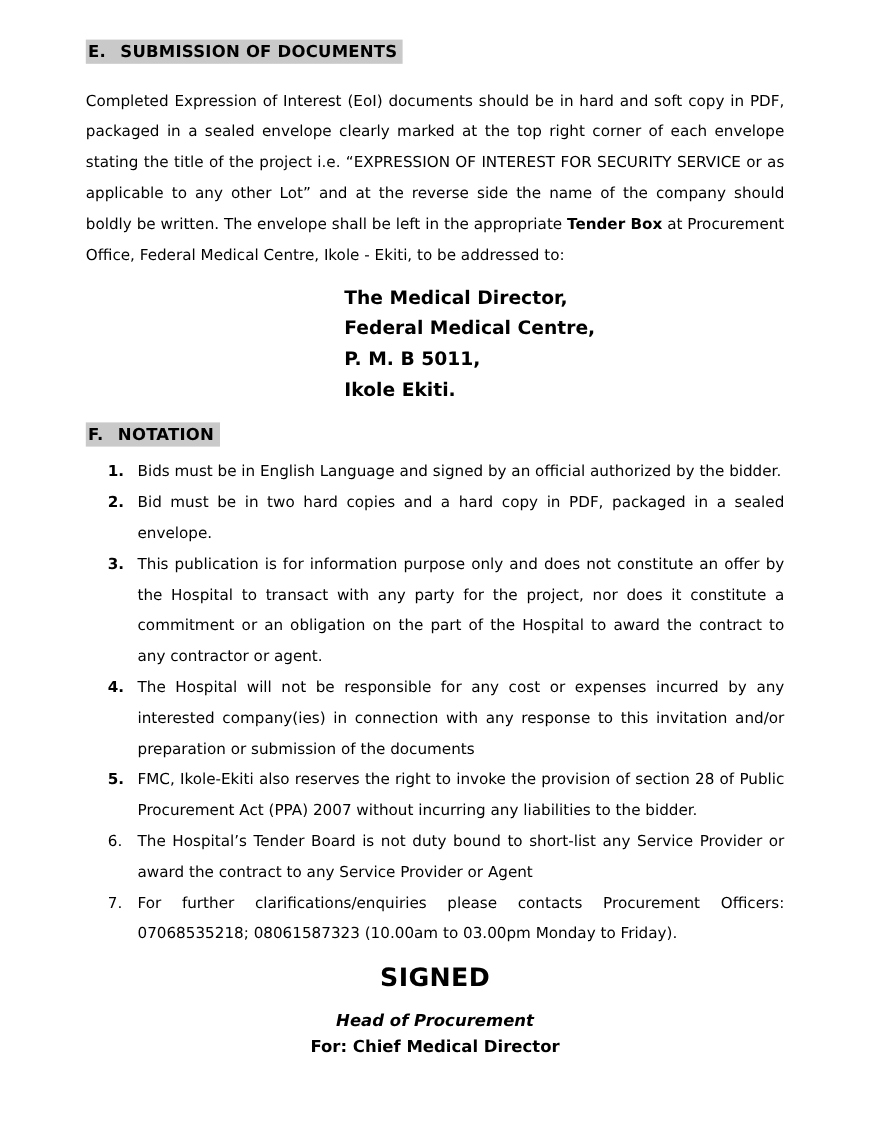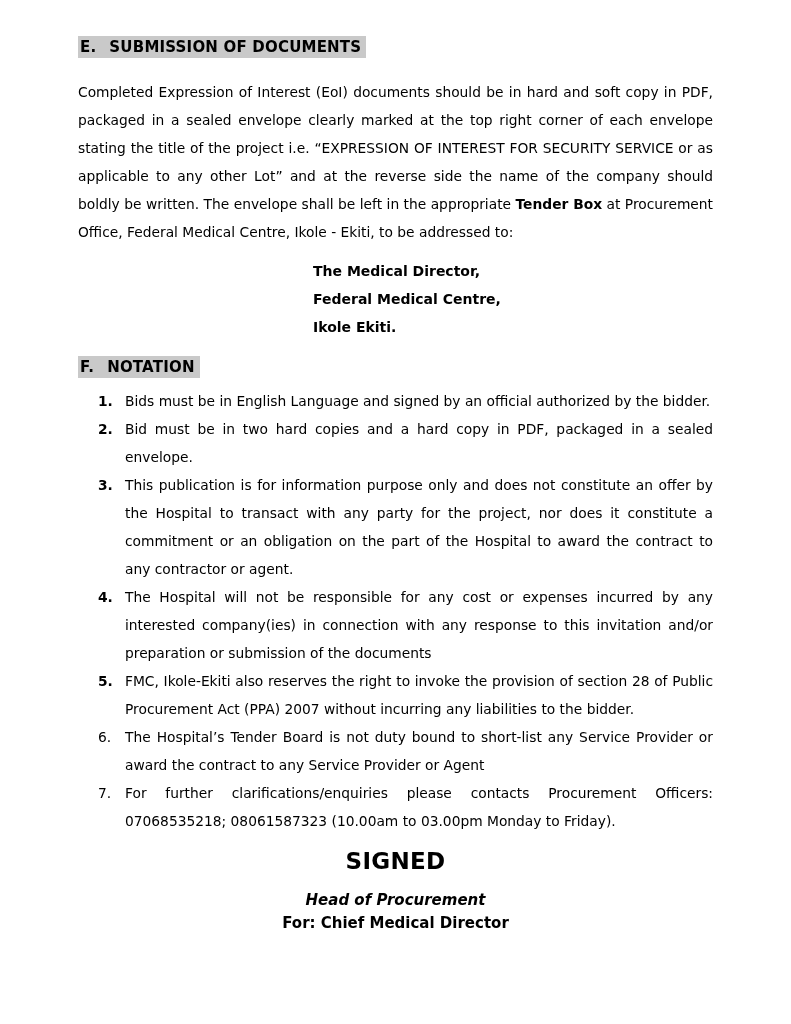--- a/index.html
+++ b/index.html
@@ -30,21 +30,21 @@
   .para {
     font-size: 13.8px;
     line-height: 28px;
     text-align: justify;
     margin: 0;
   }
   .para-1 { margin-top: 20px; }
   .address {
     margin: 11px 0 13px 235px;
     font-weight: bold;
-    font-size: 14px;
+    font-size: 17px;
     line-height: 28px;
   }
   .f-head { margin-top: 15px; margin-bottom: 9px; }
   .nlist { font-size: 13.8px; line-height: 28px; }
   .n-item { display: flex; }
   .n-item .num {
     flex: 0 0 27px;
     margin-left: 20px;
     box-sizing: border-box;
   }
@@ -75,20 +75,21 @@
     <span class="hl">
       <span class="letter">E.</span><span>SUBMISSION OF DOCUMENTS</span>
     </span>
   </h2>
 
   <p class="para para-1"><span>Completed Expression of Interest (EoI) documents should be in hard and soft copy in PDF, packaged in a sealed envelope clearly marked at the top right corner of each envelope stating the title of the project i.e. “EXPRESSION OF INTEREST FOR SECURITY SERVICE or as applicable to any other Lot” and at the reverse side the name of the company should boldly be written. The envelope shall be left in the appropriate </span><strong>Tender Box</strong><span> at Procurement Office, Federal Medical Centre, Ikole - Ekiti, to be addressed to:</span></p>
 
   <div class="address">
     <div>The Medical Director,</div>
     <div>Federal Medical Centre,</div>
+    <div>P. M. B 5011,</div>
     <div>Ikole Ekiti.</div>
   </div>
 
 
   <h2 class="sec-head f-head">
     <span class="hl">
       <span class="letter">F.</span><span>NOTATION</span>
     </span>
   </h2>
 

